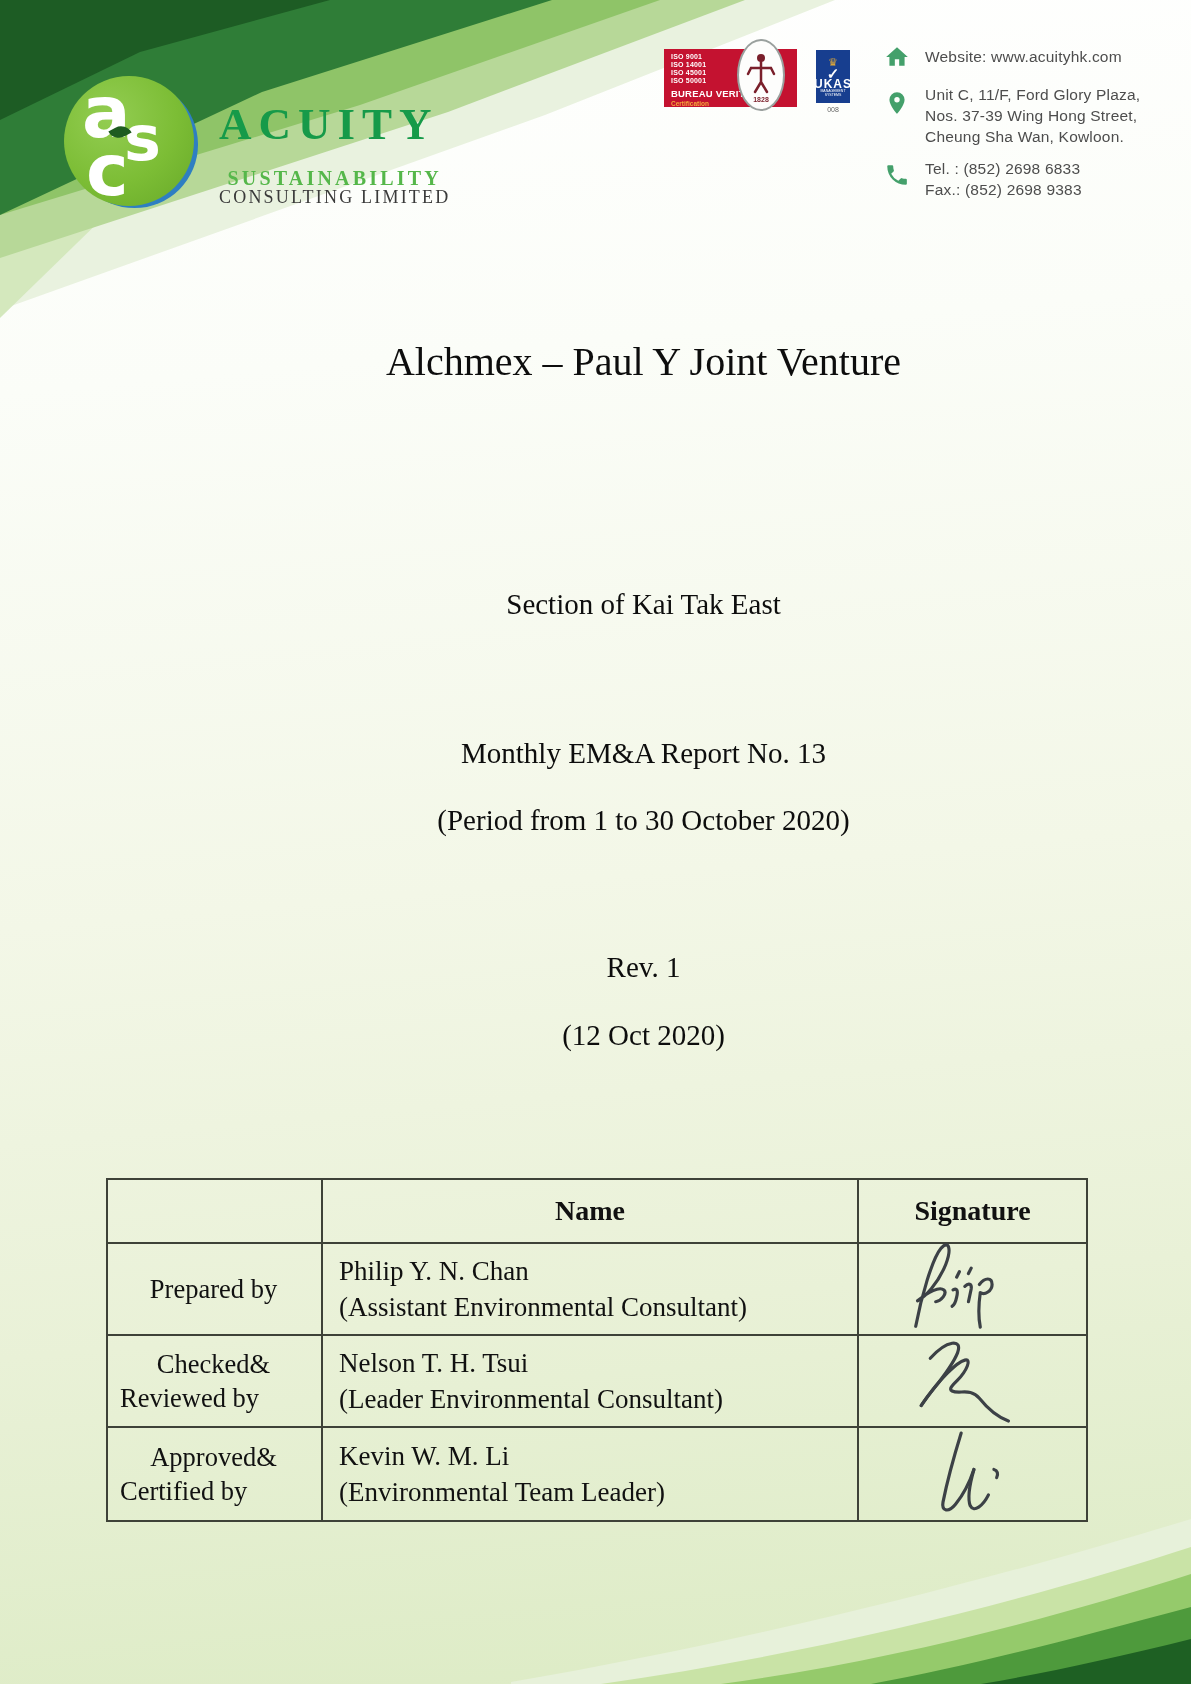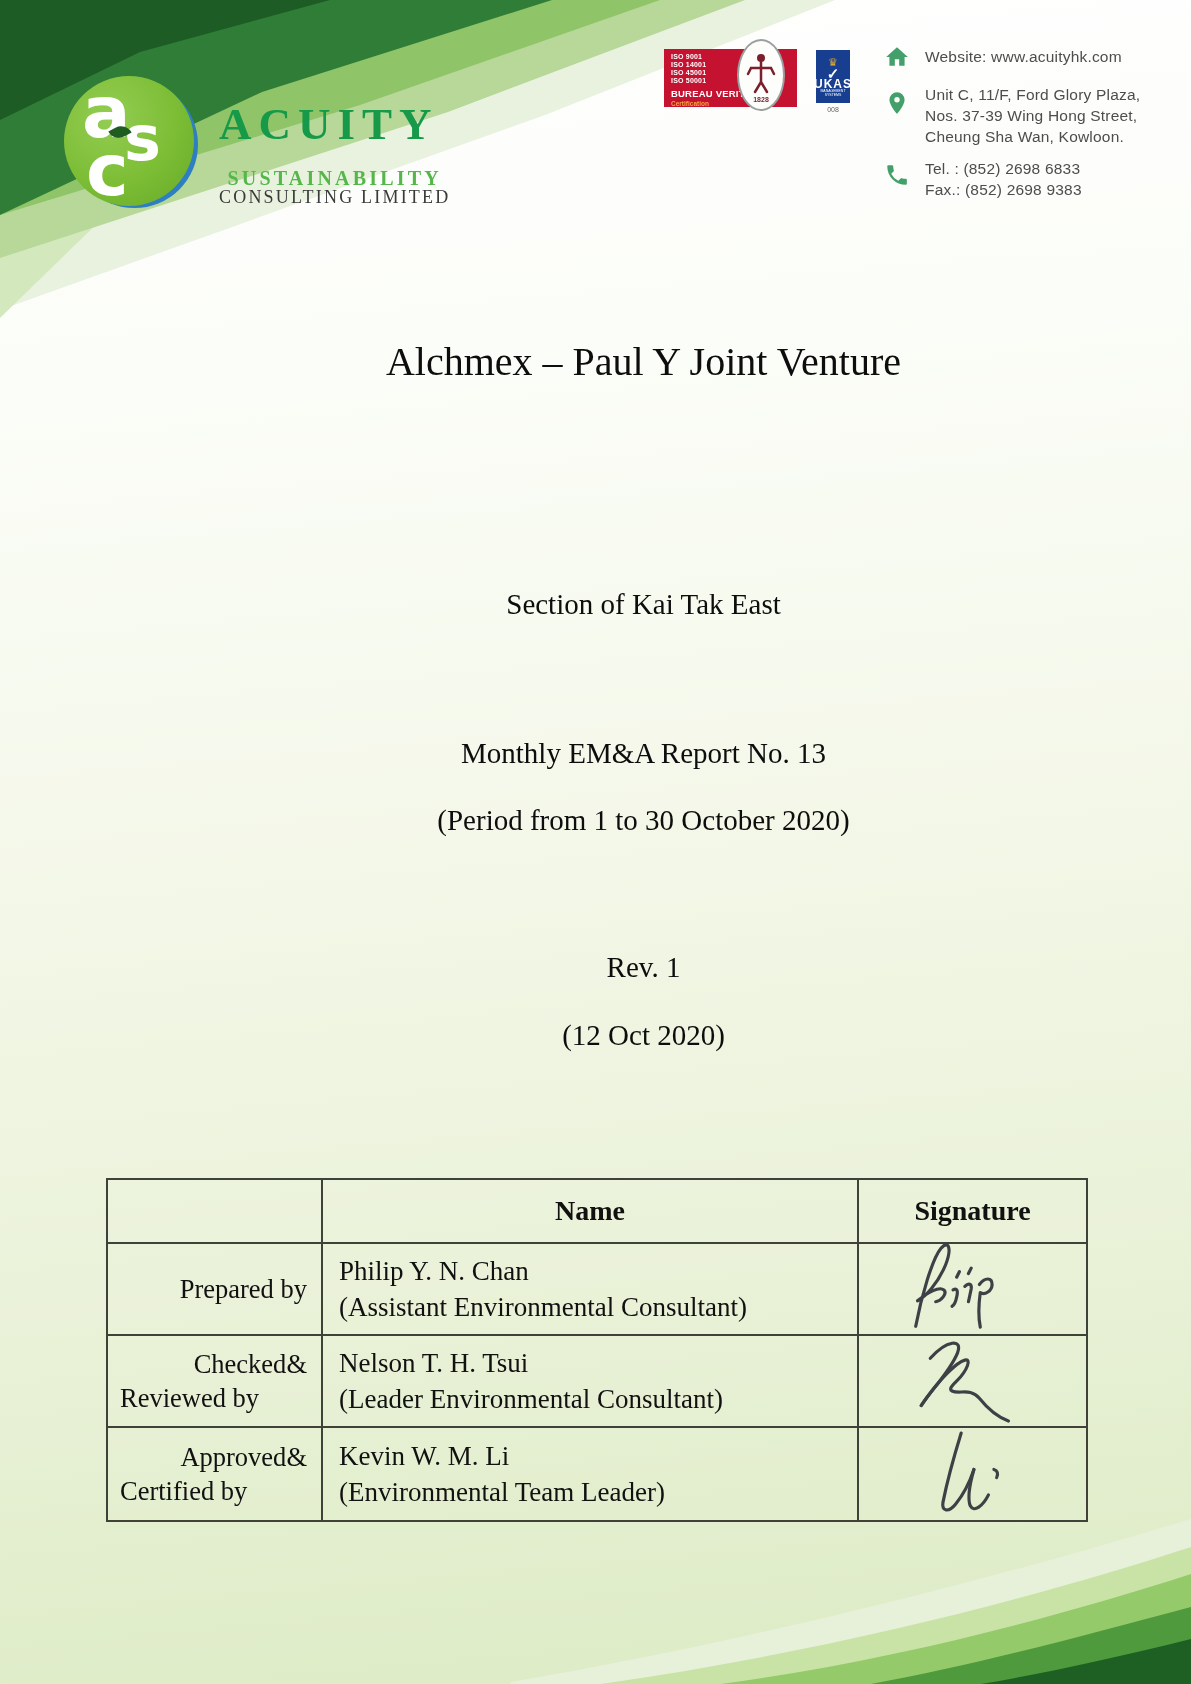--- a/index.html
+++ b/index.html
@@ -74,21 +74,21 @@
   #approval-table{position:absolute;left:90px;top:1178px;width:982px;
     border:2px solid #3e4238;box-sizing:border-box;
     display:grid;grid-template-columns:215px 536px 1fr;grid-template-rows:64px 92px 92px 92px;margin-left:16px;}
   .cell{border-right:2px solid #3e4238;border-bottom:2px solid #3e4238;box-sizing:border-box;position:relative;}
   .cell.last-col{border-right:none;}
   .cell.last-row{border-bottom:none;}
   .hdr{display:flex;align-items:center;justify-content:center;
     font-weight:bold;font-size:28px;}
   .role-cell{display:flex;flex-direction:column;justify-content:center;
     padding:0 14px 0 12px;font-size:26.5px;line-height:34px;}
-  .role-line1{display:flex;justify-content:flex-end;}
+  .role-line1{display:flex;justify-content:center;}
   .name-cell{display:flex;flex-direction:column;justify-content:center;
     padding-left:16px;font-size:27px;line-height:36px;}
   .sig-cell{display:flex;align-items:center;justify-content:center;overflow:visible;}
   .sig-cell svg{overflow:visible;}
   .sig-stroke{fill:none;stroke:#3c4146;stroke-width:3.5;stroke-linecap:round;stroke-linejoin:round;}
 </style>
 </head>
 <body>
 
 <div id="page">

